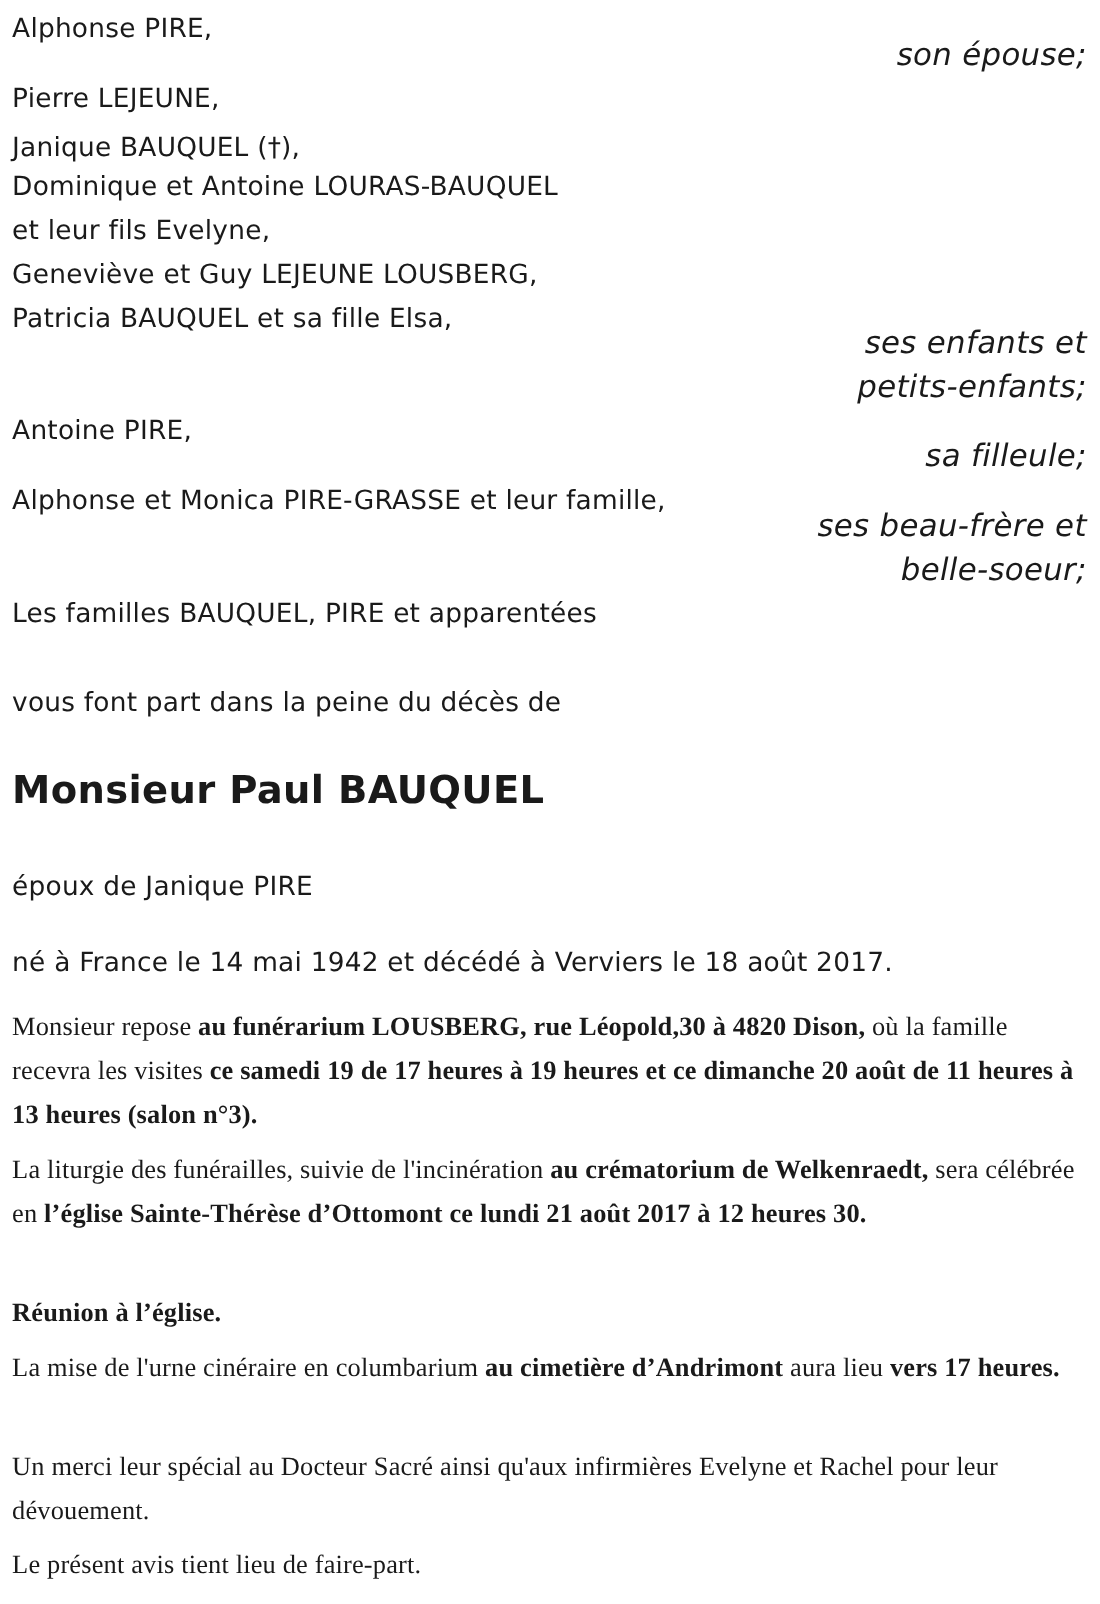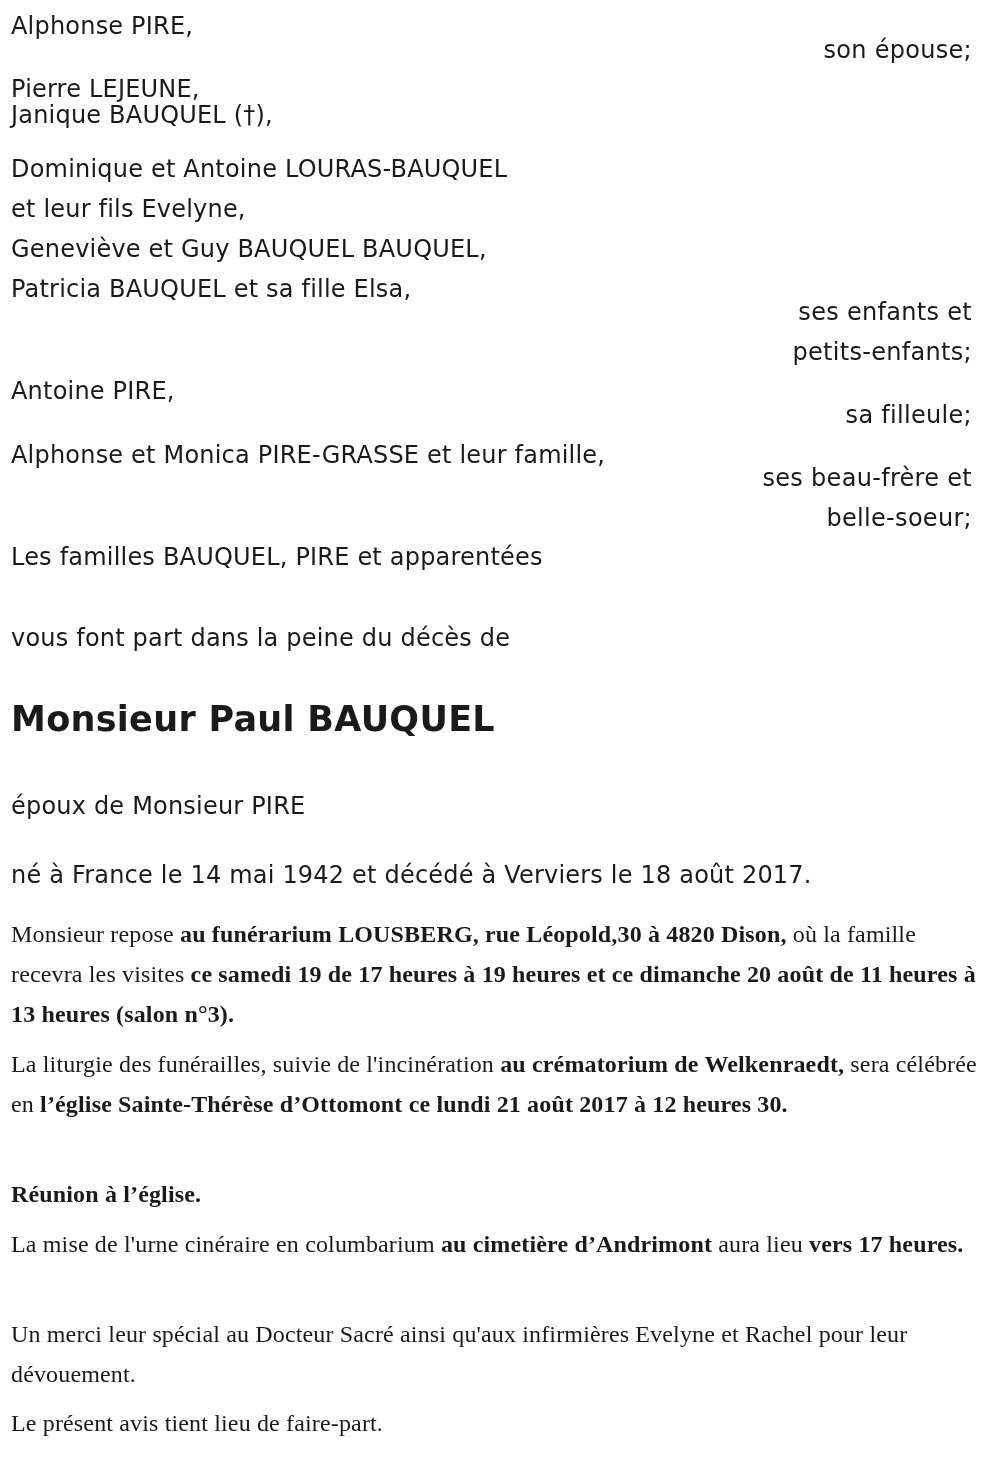--- a/index.html
+++ b/index.html
@@ -1,52 +1,52 @@
 <!DOCTYPE html>
 <html><head>
   <meta charset="utf-8">
   <style>
     html, body { margin: 0; padding: 0; background: #ffffff; }
     body {
       width: 1000px; height: 1458px; position: relative; overflow: hidden;
       font-family: "DejaVu Sans", sans-serif; color: #1a1a1a;
     }
     .line { position: absolute; left: 11px; font-size: 24px; line-height: 40px; white-space: nowrap; letter-spacing: 0.2px; }
-    .role { position: absolute; right: 28px; font-size: 24px; line-height: 40px; text-align: right; white-space: nowrap; letter-spacing: 0.3px; }
+    .role { position: absolute; right: 12px; font-size: 28px; font-style: italic; line-height: 40px; text-align: right; white-space: nowrap; letter-spacing: 0.3px; }
     .title { position: absolute; left: 11px; top: 695px; font-size: 35px; font-weight: bold; line-height: 48px; letter-spacing: 0.3px; text-align: center; }
     .para { position: absolute; left: 11px; width: 970px; font-size: 24px; line-height: 40px; letter-spacing: 0.15px; font-family: Liberation Serif, serif; }
     .para b { font-weight: bold; }
   </style>
 </head>
 <body>
 
 <div class="line" style="top:6px">Alphonse PIRE,</div>
 <div class="role" style="top:30px">son épouse;</div>
 
 <div class="line" style="top:69px">Pierre LEJEUNE,</div>
-<div class="line" style="top:95px">Janique BAUQUEL (†),</div>
+<div class="line" style="top:114px">Janique BAUQUEL (†),</div>
 <div class="line" style="top:149px">Dominique et Antoine LOURAS-BAUQUEL</div>
 <div class="line" style="top:189px">et leur fils Evelyne,</div>
-<div class="line" style="top:229px">Geneviève et Guy BAUQUEL BAUQUEL,</div>
+<div class="line" style="top:229px">Geneviève et Guy LEJEUNE LOUSBERG,</div>
 <div class="line" style="top:269px">Patricia BAUQUEL et sa fille Elsa,</div>
 <div class="role" style="top:292px">ses enfants et</div>
 <div class="role" style="top:332px">petits-enfants;</div>
 
 <div class="line" style="top:371px">Antoine PIRE,</div>
 <div class="role" style="top:395px">sa filleule;</div>
 
 <div class="line" style="top:435px">Alphonse et Monica PIRE-GRASSE et leur famille,</div>
 <div class="role" style="top:458px">ses beau-frère et</div>
 <div class="role" style="top:498px">belle-soeur;</div>
 
 <div class="line" style="top:537px">Les familles BAUQUEL, PIRE et apparentées</div>
 <div class="line" style="top:618px">vous font part dans la peine du décès de</div>
 
 <div class="title">Monsieur Paul BAUQUEL</div>
-<div class="line" style="top:786px">époux de Monsieur PIRE</div>
+<div class="line" style="top:786px">époux de Janique PIRE</div>
 <div class="line" style="top:855px">né à France le 14 mai 1942 et décédé à Verviers le 18 août 2017.</div>
 
 <div class="para" style="top:914px">
   <span>Monsieur repose </span><b>au funérarium LOUSBERG, rue Léopold,30 à 4820 Dison,</b><span> où la famille recevra les visites </span><b>ce samedi 19 de 17 heures à 19 heures et ce dimanche 20 août de 11 heures à 13 heures (salon n°3).</b>
 </div>
 
 <div class="para" style="top:1044px">
   <span>La liturgie des funérailles, suivie de l'incinération </span><b>au crématorium de Welkenraedt,</b><span> sera célébrée en </span><b>l’église Sainte-Thérèse d’Ottomont ce lundi 21 août 2017 à 12 heures 30.</b>
 </div>
 

